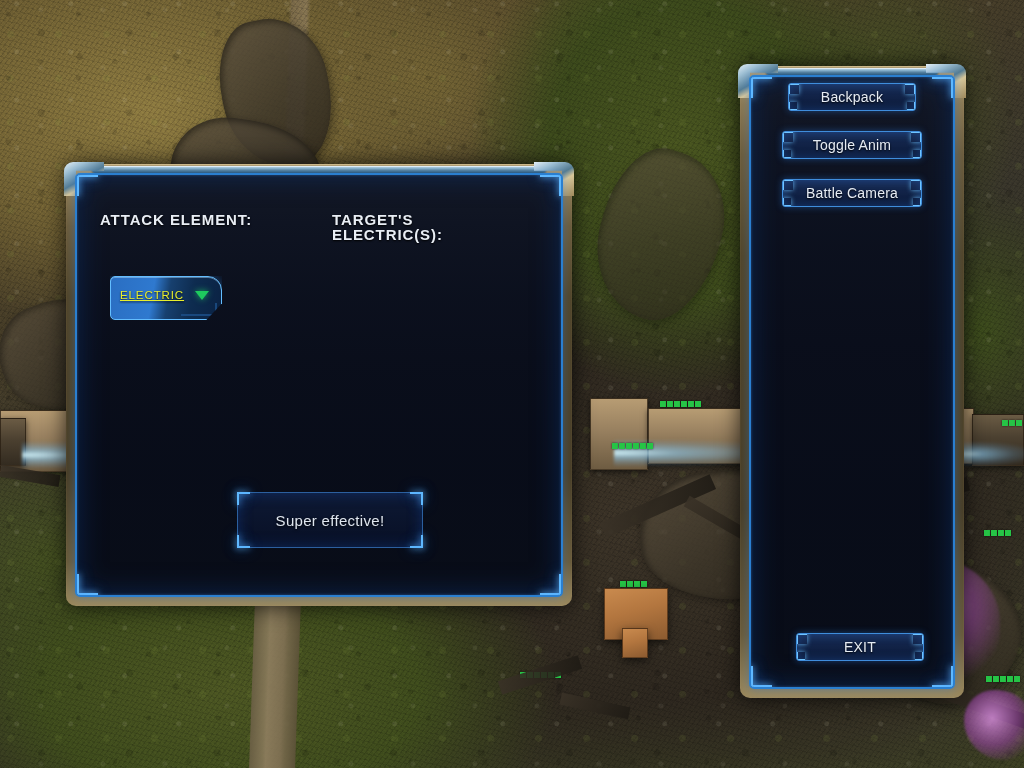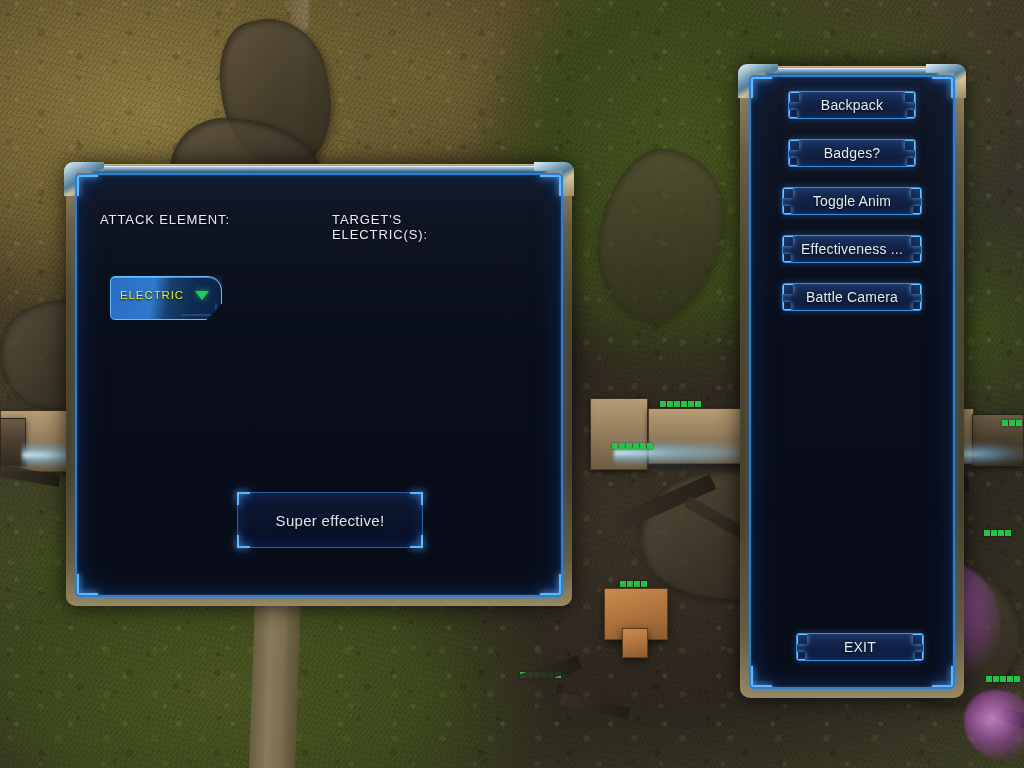--- a/index.html
+++ b/index.html
@@ -186,26 +186,27 @@
   }
   .cap.tl { left:-2px; top:-2px; clip-path: polygon(0 0, 100% 0, 100% 26%, 30% 26%, 30% 100%, 0 100%); border-top-left-radius:9px; }
   .cap.tr { right:-2px; top:-2px; clip-path: polygon(0 0, 100% 0, 100% 100%, 70% 100%, 70% 26%, 0 26%); border-top-right-radius:9px; }
 
   
   #effectiveness-panel { left: 66px; top: 164px; width: 506px; height: 442px; }
 
   .field-label {
     position: absolute;
     color: #e9eef5;
-    font-size: 13px;
+    font-size: 15px;
     letter-spacing: .9px;
     font-family: "Liberation Sans", sans-serif;
     text-shadow: 0 1px 2px #000;
     line-height: 15px;
     white-space: pre-line;
+    font-weight: bold;
   }
   #label-attack { left: 23px; top: 37px; }
   #label-target { left: 255px; top: 37px; }
 
   
   .dropdown {
     position: absolute;
     width: 112px; height: 44px;
     cursor: pointer;
   }
@@ -223,20 +224,21 @@
     border-right: 2px solid #1d4e86;
     border-bottom: 2px solid #1d4e86;
     border-bottom-right-radius: 4px;
     opacity: .85;
   }
   .dd-label {
     position: absolute; left: 10px; top: 13px;
     font-size: 11.5px;
     letter-spacing: .9px;
     text-shadow: 0 1px 2px rgba(0,0,0,.85);
+    text-decoration: underline;
   }
   .dd-arrow {
     position: absolute; right: 13px; top: 15px;
     width: 0; height: 0;
     border-left: 7px solid transparent;
     border-right: 7px solid transparent;
     border-top: 9px solid #1ecb5e;
     filter: drop-shadow(0 0 3px rgba(30,203,94,.8));
   }
   #dd-attack  { left: 33px;  top: 101px; }
@@ -260,21 +262,21 @@
   .result-text {
     color: #dfe6ef;
     font-size: 15px;
     letter-spacing: .3px;
     text-shadow: 0 1px 3px #000;
     text-align: right;
   }
 
   
   #game-menu-panel { left: 740px; top: 66px; width: 224px; height: 632px; }
-  #game-menu-panel .sc-inner { padding: 14px 0 0 0; }
+  #game-menu-panel .sc-inner { padding: 6px 0 0 0; }
 
   .menu-btn {
     position: relative;
     display: block;
     width: 128px;
     height: 28px;
     margin: 0 auto 20px;
     background: linear-gradient(180deg, rgba(26,48,92,.95) 0%, rgba(18,36,74,.95) 45%, rgba(12,26,58,.95) 100%);
     border: 1px solid #3f8ddc;
     border-radius: 3px;
@@ -497,30 +499,22 @@
   <div class="sc-inner">
     <div class="corner tl"></div>
     <div class="corner tr"></div>
     <div class="corner bl"></div>
     <div class="corner br"></div>
 
     <button class="menu-btn">
       <span>Backpack</span>
       <i class="b-bl"></i><i class="b-br"></i>
     </button>
-    <button class="menu-btn">
-      <span>Badges?</span>
-      <i class="b-bl"></i><i class="b-br"></i>
-    </button>
     <button class="menu-btn wide">
       <span>Toggle Anim</span>
-      <i class="b-bl"></i><i class="b-br"></i>
-    </button>
-    <button class="menu-btn wide">
-      <span>Effectiveness ...</span>
       <i class="b-bl"></i><i class="b-br"></i>
     </button>
     <button class="menu-btn wide">
       <span>Battle Camera</span>
       <i class="b-bl"></i><i class="b-br"></i>
     </button>
 
     <button id="exit-button" class="menu-btn">
       <span>EXIT</span>
       <i class="b-bl"></i><i class="b-br"></i>

